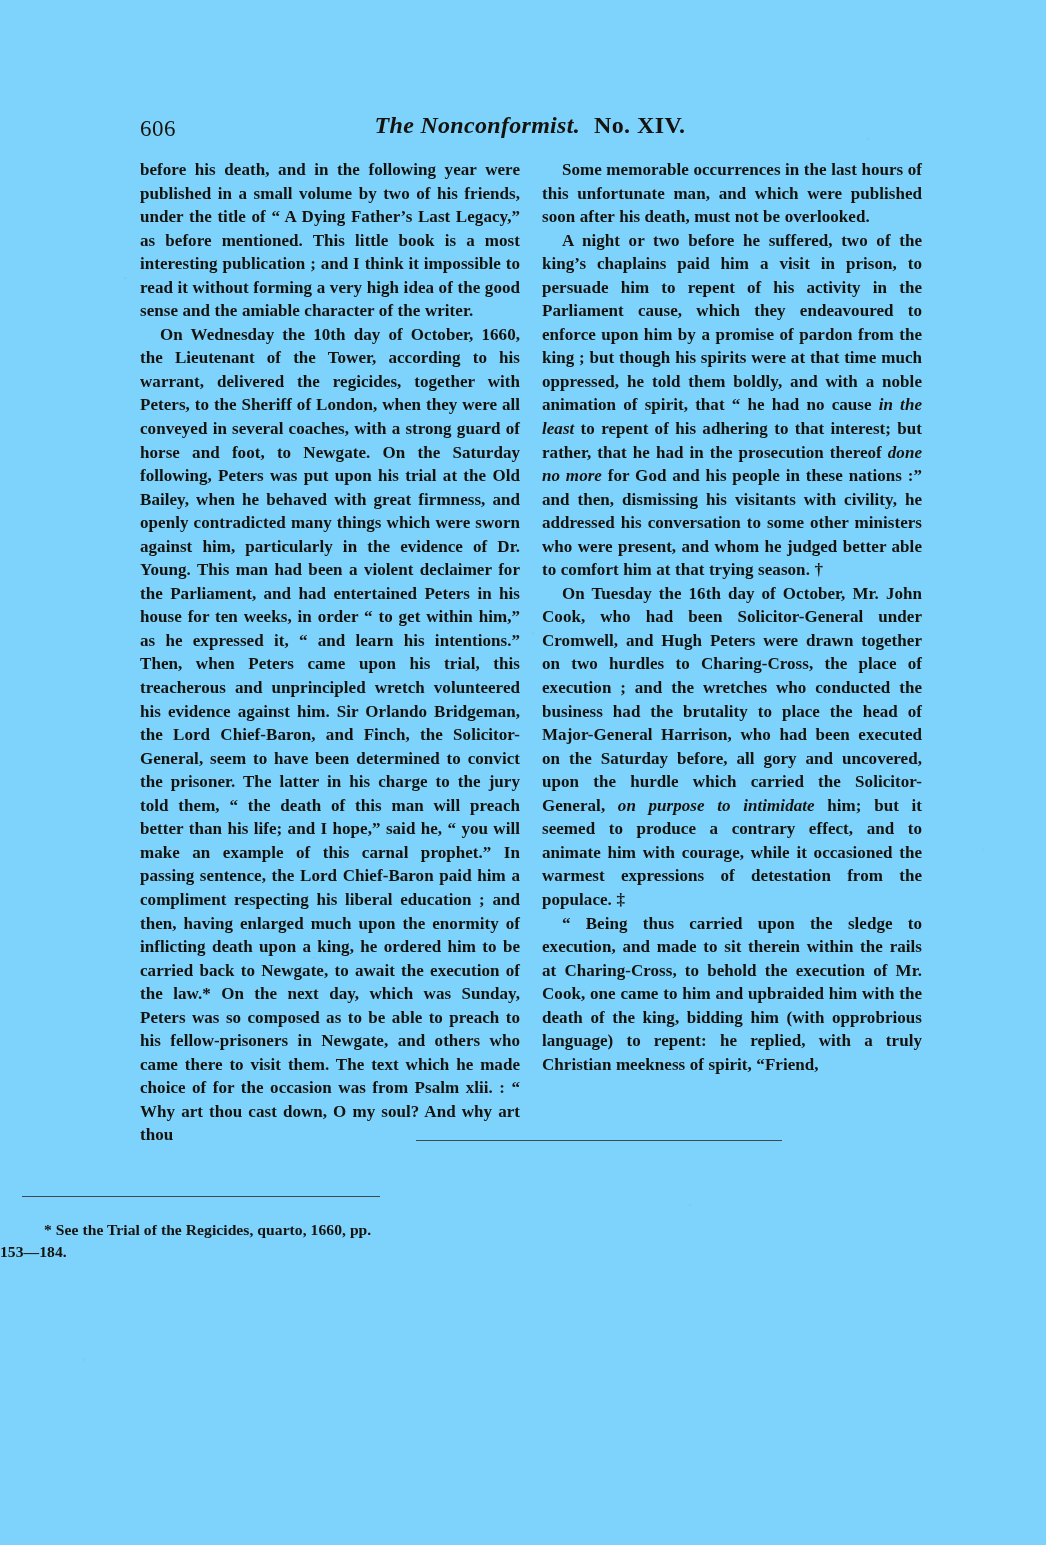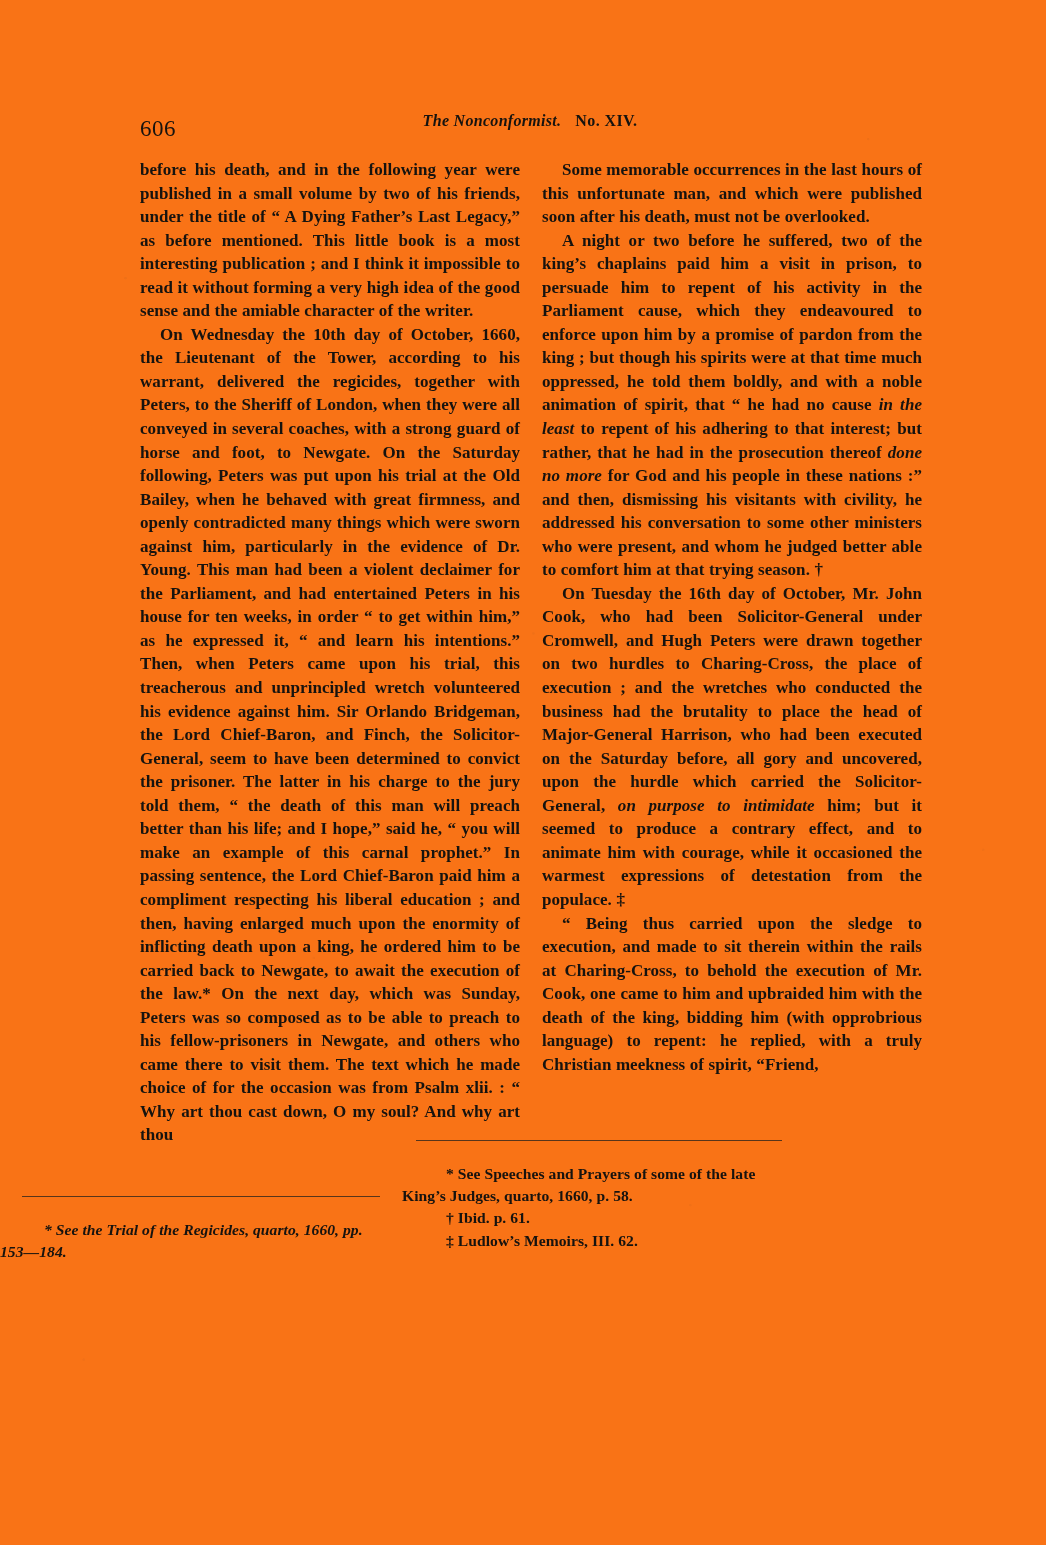--- a/index.html
+++ b/index.html
@@ -6,21 +6,21 @@
   html, body {
     margin: 0;
     padding: 0;
     background: #ffffff;
   }
   .page {
     position: relative;
     width: 1046px;
     height: 1545px;
     margin: 0 auto;
-    background: #f97316;
+    background: #7dd3fc;
     overflow: hidden;
     font-family: "Liberation Serif", "DejaVu Serif", serif;
     color: #16130f;
   }
   
   .paper-noise {
     position: absolute;
     inset: 0;
     pointer-events: none;
     background:
@@ -48,21 +48,21 @@
     font-size: 23px;
     letter-spacing: .5px;
     font-family: "Liberation Serif", "DejaVu Serif", serif;
   }
   .running-title {
     position: absolute;
     left: 0;
     right: 0;
     top: 0;
     text-align: center;
-    font-size: 16px;
+    font-size: 24px;
     white-space: nowrap;
   }
   .running-title .rt-main {
     font-style: italic;
     font-weight: bold;
     letter-spacing: .3px;
   }
   .running-title .rt-num {
     font-weight: bold;
     margin-left: 14px;
@@ -107,21 +107,21 @@
   .fnmark {
     font-style: normal;
     font-weight: 600;
   }
 
   
   .footnotes {
     position: absolute;
     width: 380px;
   }
-  .fn-left  { left: 0px;   top: 1196px; font-style: italic; }
+  .fn-left  { left: 0px;   top: 1196px; }
   .fn-right { left: 402px; top: 1140px; }
 
   .fn-rule {
     width: 358px;
     height: 0;
     border-top: 1.6px solid #2a241d;
     opacity: .78;
     margin: 0 0 22px 22px;
   }
   .fn-rule.right-rule { margin-left: 14px; width: 366px; }
@@ -174,19 +174,14 @@
 
   <div class="footnotes fn-left">
     <div class="fn-rule"></div>
     <div class="fn-text">
         <p><span class="sym">*</span><span> See the Trial of the Regicides, quarto, 1660, pp. 153—184.</span></p>
       </div>
   </div>
 
   <div class="footnotes fn-right">
     <div class="fn-rule right-rule"></div>
-    <div class="fn-text">
-        <p><span class="sym">*</span><span> See Speeches and Prayers of some of the late King’s Judges, quarto, 1660, p. 58.</span></p>
-        <p><span class="sym">†</span><span> Ibid. p. 61.</span></p>
-        <p><span class="sym">‡</span><span> Ludlow’s Memoirs, III. 62.</span></p>
-      </div>
   </div>
 </div>
 
 </body></html>

